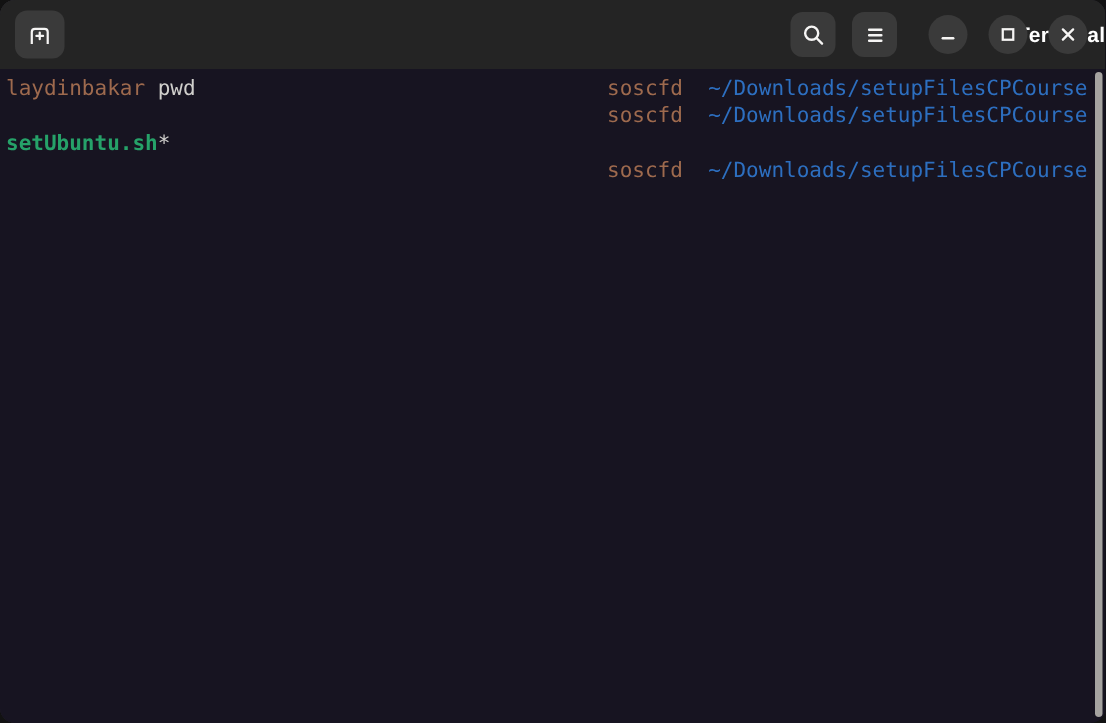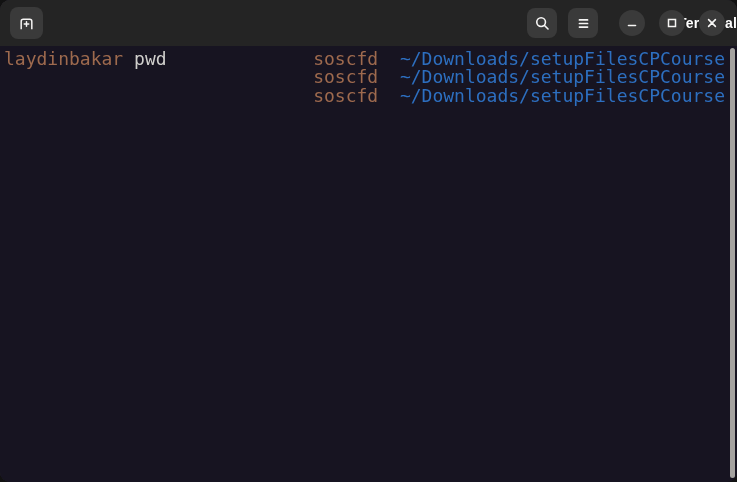--- a/index.html
+++ b/index.html
@@ -22,21 +22,21 @@
     position:absolute;left:0;right:0;text-align:right;
     color:#ffffff;font-size:14px;font-weight:bold;letter-spacing:.2px;pointer-events:none;
   }
   .tb-right{position:absolute;right:12px;top:0;height:46px;display:flex;align-items:center;}
   .sq{width:30px;height:30px;border-radius:8px;}
   .circ{width:26px;height:26px;border-radius:50%;background:#3a3a3a;}
   .gap11{margin-left:11px;} .gap21{margin-left:21px;} .gap14{margin-left:14px;}
   .terminal{
     position:relative;height:436px;background:var(--c-bg,#171421);
     font-family:"DejaVu Sans Mono","Liberation Mono",monospace;
-    font-size:18px;line-height:18.4px;color:var(--c-fg,#d0cfcc);
+    font-size:14px;line-height:18.4px;color:var(--c-fg,#d0cfcc);
     padding:4px 12px 0 4px;box-sizing:border-box;cursor:text;
   }
   .term-line{display:flex;white-space:pre;}
   .grp{white-space:pre;}
   .grp.right{margin-left:auto;}
   .seg-user{color:var(--c-user,#9e6a4e);}
   .seg-host{color:var(--c-host,#9e6a4e);}
   .seg-path{color:var(--c-path,#2d6fc0);font-weight:normal;}
   .seg-exec{color:var(--c-exec,#26a269);font-weight:bold;}
   .seg-plain{color:var(--c-fg,#d0cfcc);}
@@ -105,17 +105,18 @@
           </svg>
         </span>
       </button>
     </div>
   </div>
 
   <div class="terminal">
 
     <div class="term-line"><span class="grp"><span class="seg-user">laydinbakar</span><span class="seg-plain"> pwd</span></span><span class="grp right"><span class="seg-host">soscfd</span><span class="seg-plain">  </span><span class="seg-path">~/Downloads/setupFilesCPCourse</span></span></div>
       <div class="term-line"><span class="grp right"><span class="seg-host">soscfd</span><span class="seg-plain">  </span><span class="seg-path">~/Downloads/setupFilesCPCourse</span></span></div>
+      <div class="term-line"><span class="grp"><span class="seg-exec">setUbuntu.sh</span><span class="seg-plain">*</span></span></div>
       <div class="term-line"><span class="grp right"><span class="seg-host">soscfd</span><span class="seg-plain">  </span><span class="seg-path">~/Downloads/setupFilesCPCourse</span></span></div>
       <div class="scrollbar"></div>
   </div>
 
 </div>
 
 </body></html>

